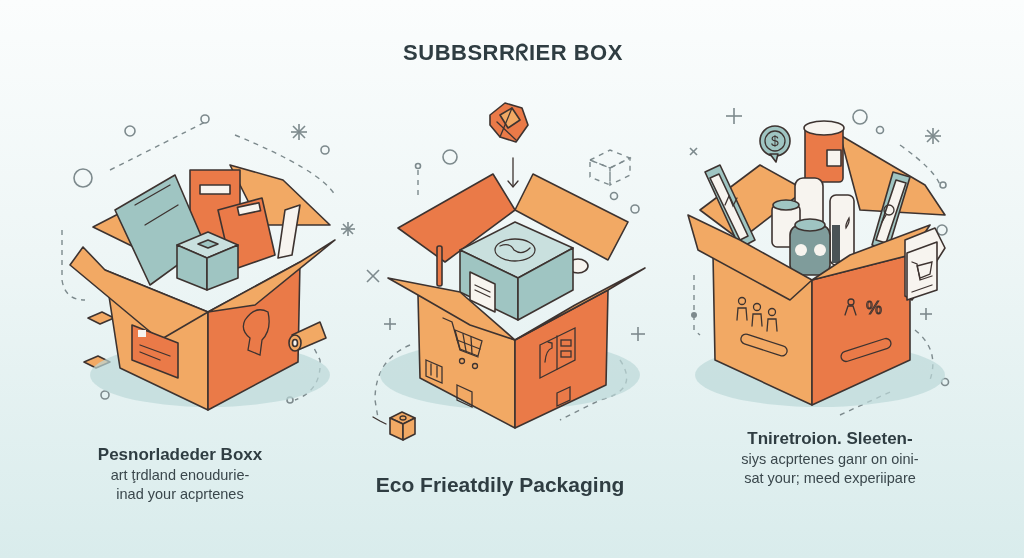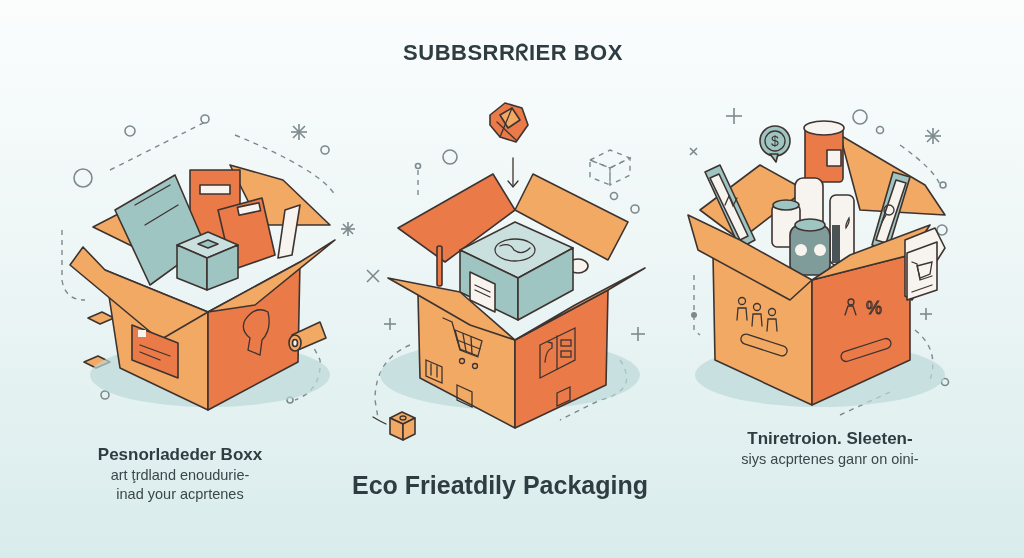--- a/index.html
+++ b/index.html
@@ -15,21 +15,21 @@
     text-align: center; font-weight: 700; font-size: 22px;
     letter-spacing: 0.5px; color: #2f3d42;
   }
   .art { position: absolute; left: 0; top: 0; width: 1024px; height: 558px; }
   .caption { position: absolute; text-align: center; }
   .caption .head { font-weight: 700; font-size: 17px; color: #2f3d42; line-height: 22px; }
   .caption .sub { font-size: 14.5px; color: #3a474c; line-height: 19px; }
   .cap-left { left: 60px; top: 444px; width: 240px; }
   .cap-right { left: 690px; top: 428px; width: 280px; }
   .cap-center { left: 340px; top: 474px; width: 320px; }
-  .cap-center .head { font-size: 25px; }
+  .cap-center .head { font-size: 21px; }
 </style>
 </head>
 <body>
 
 <div class="title">SUBBSRRᖇIER BOX</div>
 
 <svg class="art" viewBox="0 0 1024 558" xmlns="http://www.w3.org/2000/svg">
   <defs>
     <style>
       .ol { stroke: #3d3330; stroke-width: 1.6; stroke-linejoin: round; stroke-linecap: round; }
@@ -318,13 +318,14 @@
   <div class="sub">inad your acprtenes</div>
 </div>
 
 <div class="caption cap-center">
   <div class="head">Eco Frieatdily Packaging</div>
 </div>
 
 <div class="caption cap-right">
   <div class="head">Tniretroion. Sleeten-</div>
   <div class="sub">siys acprtenes ganr on oini-</div>
+  <div class="sub">sat your; meed experiipare</div>
 </div>
 
 </body></html>

